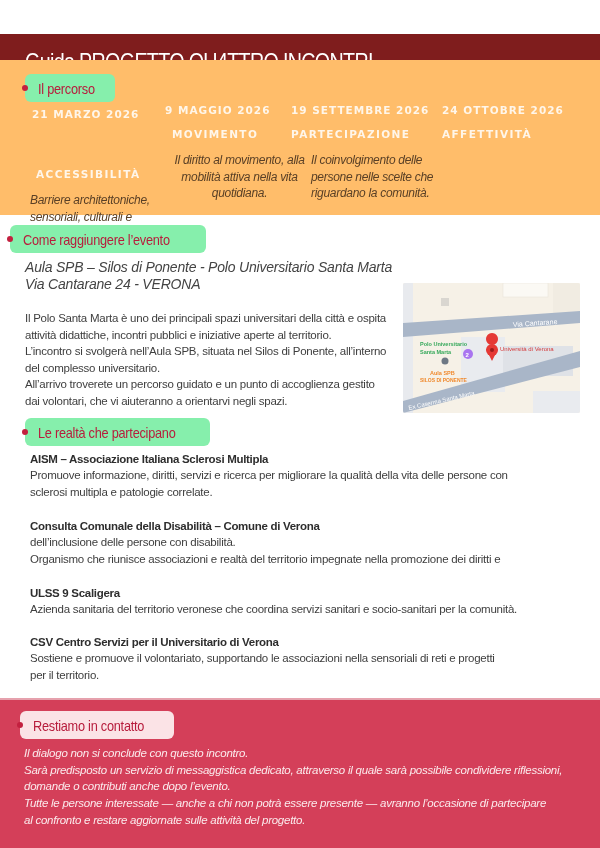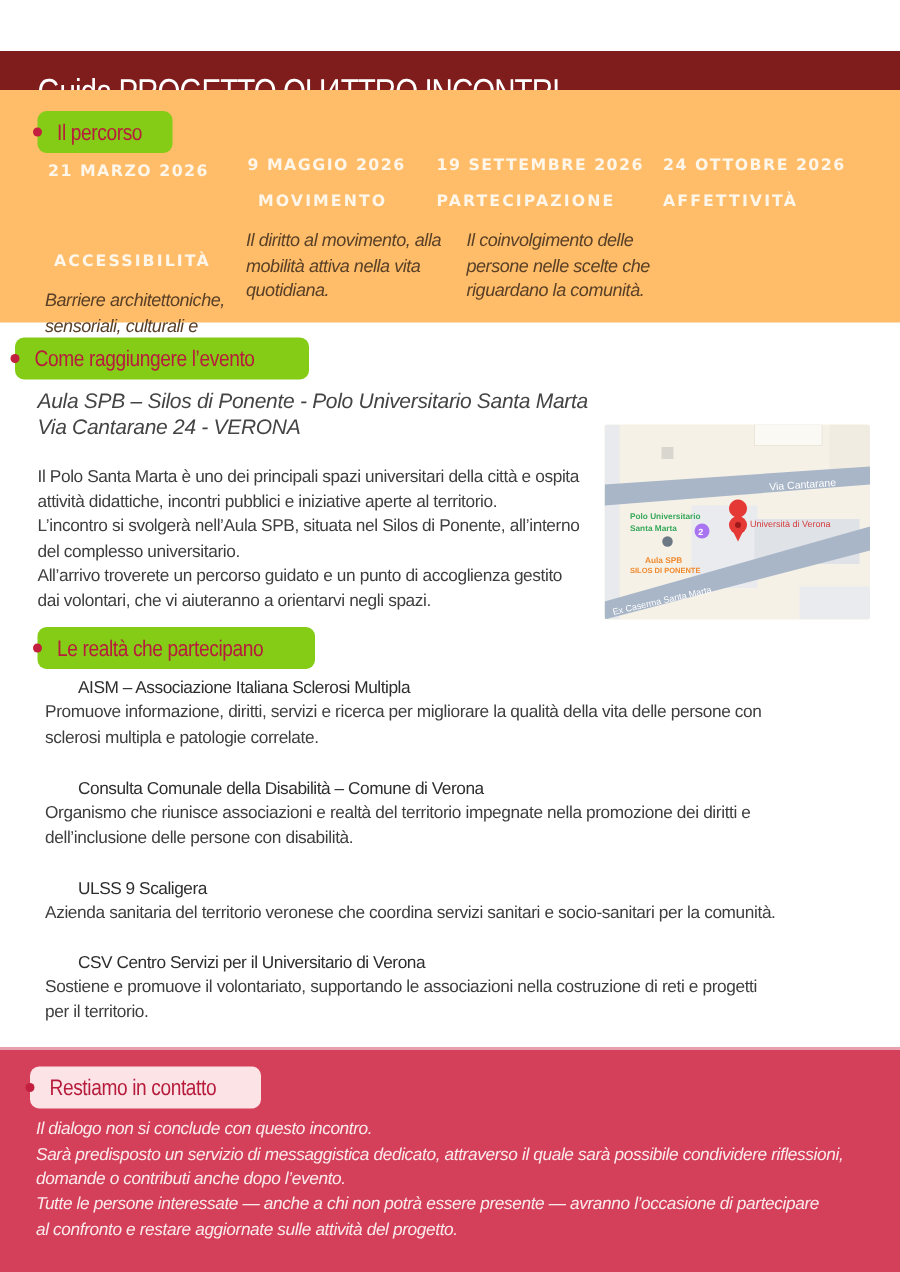--- a/index.html
+++ b/index.html
@@ -4,36 +4,36 @@
 <style>
   * { box-sizing: border-box; margin: 0; padding: 0; }
   html, body { width: 600px; height: 848px; overflow: hidden; background: #ffffff; }
   body { font-family: "Liberation Sans", sans-serif; color: #3a3a3a; position: relative; }
 
   .header { position: absolute; left: 0; top: 0; width: 600px; height: 49px; background: #7f1d1d; margin-top: 34px; }
   .header-title { position: absolute; left: 25px; top: 14px; font-family: "Liberation Sans", sans-serif; font-size: 24px; color: #ffffff; letter-spacing: -0.8px; transform: scaleX(0.82); transform-origin: left center; white-space: nowrap; }
 
   .band-orange { position: absolute; left: 0; top: 60px; width: 600px; height: 155px; background: #ffbd6a; }
 
-  .pill { position: absolute; height: 28px; border-radius: 6px; background: #84cc16; display: flex; align-items: center; padding: 0 10px 0 0; }
+  .pill { position: absolute; height: 28px; border-radius: 6px; background: #86efac; display: flex; align-items: center; padding: 0 10px 0 0; }
   .pill .dot { width: 6px; height: 6px; border-radius: 50%; background: #c3203f; margin-left: -3px; margin-right: 10px; }
   .pill .pill-label { font-family: "Liberation Sans", sans-serif; font-size: 15px; color: #b71c3c; transform: scaleX(0.85); transform-origin: left center; white-space: nowrap; letter-spacing: -0.3px; }
 
   .event { position: absolute; top: 104px; width: 150px; }
   .event .date { font-family: "DejaVu Sans", sans-serif; font-weight: bold; font-size: 10.5px; letter-spacing: 1px; color: #fff6ea; white-space: nowrap; }
   .event .theme { font-family: "DejaVu Sans", sans-serif; font-weight: bold; font-size: 10.5px; letter-spacing: 1.4px; color: #fff6ea; white-space: nowrap; margin-top: 12px; }
   .event .desc { font-family: "Liberation Sans", sans-serif; font-style: italic; font-size: 12px; line-height: 16.5px; color: #5a4026; margin-top: 12px; letter-spacing: -0.3px; }
 
   .address { position: absolute; left: 25px; top: 259px; font-style: italic; font-size: 14px; line-height: 16.5px; color: #444; letter-spacing: -0.2px; }
   .body-text { position: absolute; left: 25px; top: 310px; width: 365px; font-size: 11.5px; line-height: 16.5px; color: #3e3e3e; letter-spacing: -0.25px; }
 
   .map { position: absolute; left: 403px; top: 283px; width: 177px; height: 130px; background: #f6f1e7; overflow: hidden; border-radius: 2px; }
 
   .org { position: absolute; left: 30px; width: 520px; }
-  .org .org-name { font-weight: normal; font-size: 11.5px; color: #2e2e2e; letter-spacing: -0.3px; line-height: 16px; margin-left: 22px; }
+  .org .org-name { font-weight: bold; font-size: 11.5px; color: #2e2e2e; letter-spacing: -0.3px; line-height: 16px; }
   .org .org-desc { font-size: 11.5px; line-height: 16.5px; color: #3e3e3e; letter-spacing: -0.25px; }
 
   .band-red { position: absolute; left: 0; top: 698px; width: 600px; height: 150px; background: #d43f59; border-top: 2px solid #e6a1ad; }
   .contact-text { position: absolute; left: 24px; top: 745px; width: 560px; font-style: italic; font-size: 11.5px; line-height: 16.7px; color: #fbeaec; letter-spacing: -0.25px; }
 </style>
 </head>
 <body>
 
 <div class="header">
   <div class="header-title">Guida PROGETTO QU4TTRO INCONTRI</div>
@@ -46,21 +46,21 @@
 </div>
 
 <div class="event" style="left:32px; top:108px;">
   <div class="date">21 MARZO 2026</div>
   <div class="theme" style="margin-left:4px;margin-top:48px;">ACCESSIBILITÀ</div>
   <div class="desc" style="margin-left:-2px;">Barriere architettoniche, sensoriali, culturali e organizzative.</div>
 </div>
 <div class="event" style="left:165px; top:104px;">
   <div class="date">9 MAGGIO 2026</div>
   <div class="theme" style="margin-left:7px;">MOVIMENTO</div>
-  <div class="desc" style="margin-left:-1px;">Il diritto al movimento, alla mobilità attiva nella vita quotidiana.</div>
+  <div class="desc" style="margin-left:-1px;text-align:center;">Il diritto al movimento, alla mobilità attiva nella vita quotidiana.</div>
 </div>
 <div class="event" style="left:291px; top:104px;">
   <div class="date">19 SETTEMBRE 2026</div>
   <div class="theme">PARTECIPAZIONE</div>
   <div class="desc" style="margin-left:20px; width:125px;">Il coinvolgimento delle persone nelle scelte che riguardano la comunità.</div>
 </div>
 <div class="event" style="left:442px; top:104px;">
   <div class="date">24 OTTOBRE 2026</div>
   <div class="theme">AFFETTIVITÀ</div>
 </div>
@@ -114,30 +114,30 @@
   <span class="pill-label">Le realtà che partecipano</span>
 </div>
 
 <div class="org" style="top:451px;">
   <div class="org-name">AISM – Associazione Italiana Sclerosi Multipla</div>
   <div class="org-desc">Promuove informazione, diritti, servizi e ricerca per migliorare la qualità della vita delle persone con</div>
   <div class="org-desc">sclerosi multipla e patologie correlate.</div>
 </div>
 <div class="org" style="top:518px;">
   <div class="org-name">Consulta Comunale della Disabilità – Comune di Verona</div>
+  <div class="org-desc">dell’inclusione delle persone con disabilità.</div>
   <div class="org-desc">Organismo che riunisce associazioni e realtà del territorio impegnate nella promozione dei diritti e</div>
-  <div class="org-desc">dell’inclusione delle persone con disabilità.</div>
 </div>
 <div class="org" style="top:585px;">
   <div class="org-name">ULSS 9 Scaligera</div>
   <div class="org-desc">Azienda sanitaria del territorio veronese che coordina servizi sanitari e socio-sanitari per la comunità.</div>
 </div>
 <div class="org" style="top:634px;">
   <div class="org-name">CSV Centro Servizi per il Universitario di Verona</div>
-  <div class="org-desc">Sostiene e promuove il volontariato, supportando le associazioni nella costruzione di reti e progetti</div>
+  <div class="org-desc">Sostiene e promuove il volontariato, supportando le associazioni nella sensoriali di reti e progetti</div>
   <div class="org-desc">per il territorio.</div>
 </div>
 
 <div class="band-red"></div>
 <div class="pill" style="left:20px; top:711px; background:#fbe3e6;">
   <span class="dot"></span>
   <span class="pill-label">Restiamo in contatto</span>
 </div>
 <div class="contact-text">
   <div>Il dialogo non si conclude con questo incontro.</div>

